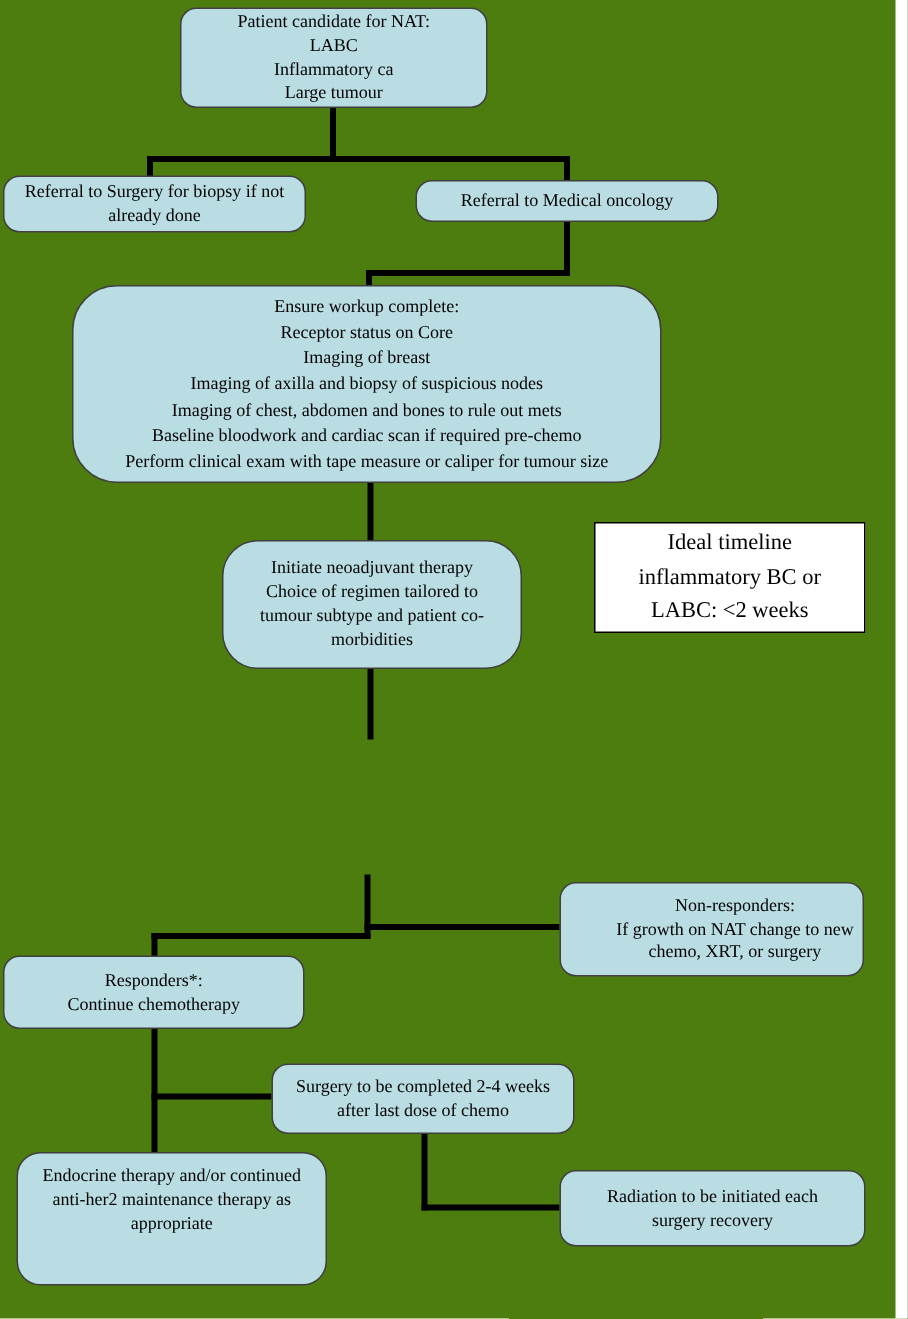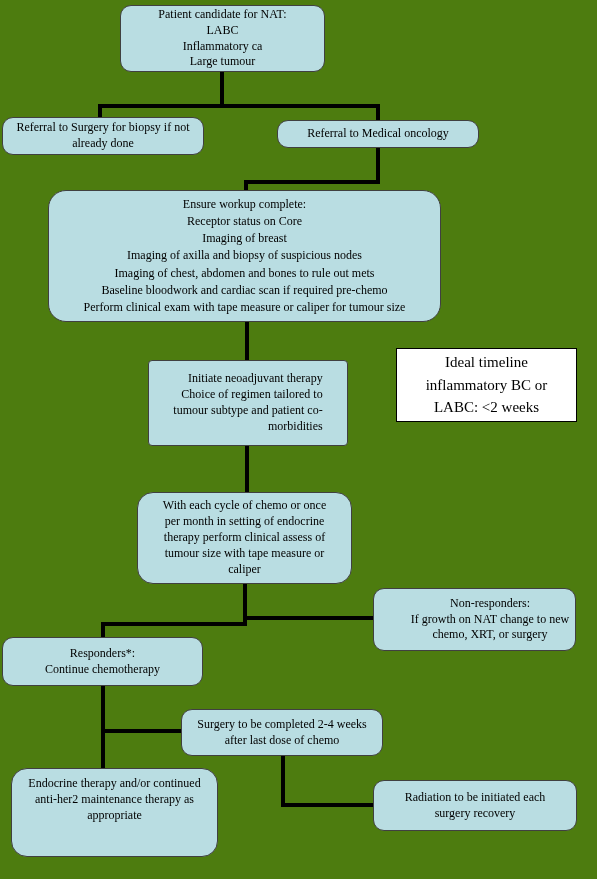--- a/index.html
+++ b/index.html
@@ -79,42 +79,37 @@
   <div class="node" style="left:120px; top:5px; width:205px; height:67px;">Patient candidate for NAT:
 LABC
 Inflammatory ca
 Large tumour</div>
 
   <div class="node" style="left:277px; top:120px; width:202px; height:28px;">Referral to Medical oncology</div>
 
   <div class="node" style="left:2px; top:117px; width:202px; height:38px;">Referral to Surgery for biopsy if not
 already done</div>
 
-  <div class="node" style="left:48px; top:190px; width:393px; height:132px; border-radius:18px; line-height:1.42;text-align:center;">Ensure workup complete:
+  <div class="node" style="left:48px; top:190px; width:393px; height:132px; border-radius:30px; line-height:1.42;text-align:center;">Ensure workup complete:
 Receptor status on Core
 Imaging of breast
 Imaging of axilla and biopsy of suspicious nodes
 Imaging of chest, abdomen and bones to rule out mets
 Baseline bloodwork and cardiac scan if required pre-chemo
 Perform clinical exam with tape measure or caliper for tumour size</div>
 
-  <div class="node" style="left:148px; top:360px; width:200px; height:86px; border-radius:4px;text-align:right;">Initiate neoadjuvant therapy
+  <div class="node" style="left:148px; top:360px; width:200px; height:86px; border-radius:24px;">Initiate neoadjuvant therapy
 Choice of regimen tailored to
 tumour subtype and patient co-
 morbidities</div>
 
   <div class="note" style="left:396px; top:348px; width:181px; height:74px;text-align:center;">Ideal timeline
 inflammatory BC or
 LABC: &lt;2 weeks</div>
 
-  <div class="node" style="left:137px; top:492px; width:215px; height:92px; border-radius:16px;">With each cycle of chemo or once
-per month in setting of endocrine
-therapy perform clinical assess of
-tumour size with tape measure or
-caliper</div>
 
   <div class="node" style="left:373px; top:588px; width:203px; height:63px;padding-left:35px;">Non-responders:
 If growth on NAT change to new
 chemo, XRT, or surgery</div>
 
   <div class="node" style="left:2px; top:637px; width:201px; height:49px;border-radius:11px;">Responders*:
 Continue chemotherapy</div>
 
   <div class="node" style="left:181px; top:709px; width:202px; height:47px;">Surgery to be completed 2-4 weeks
 after last dose of chemo</div>

